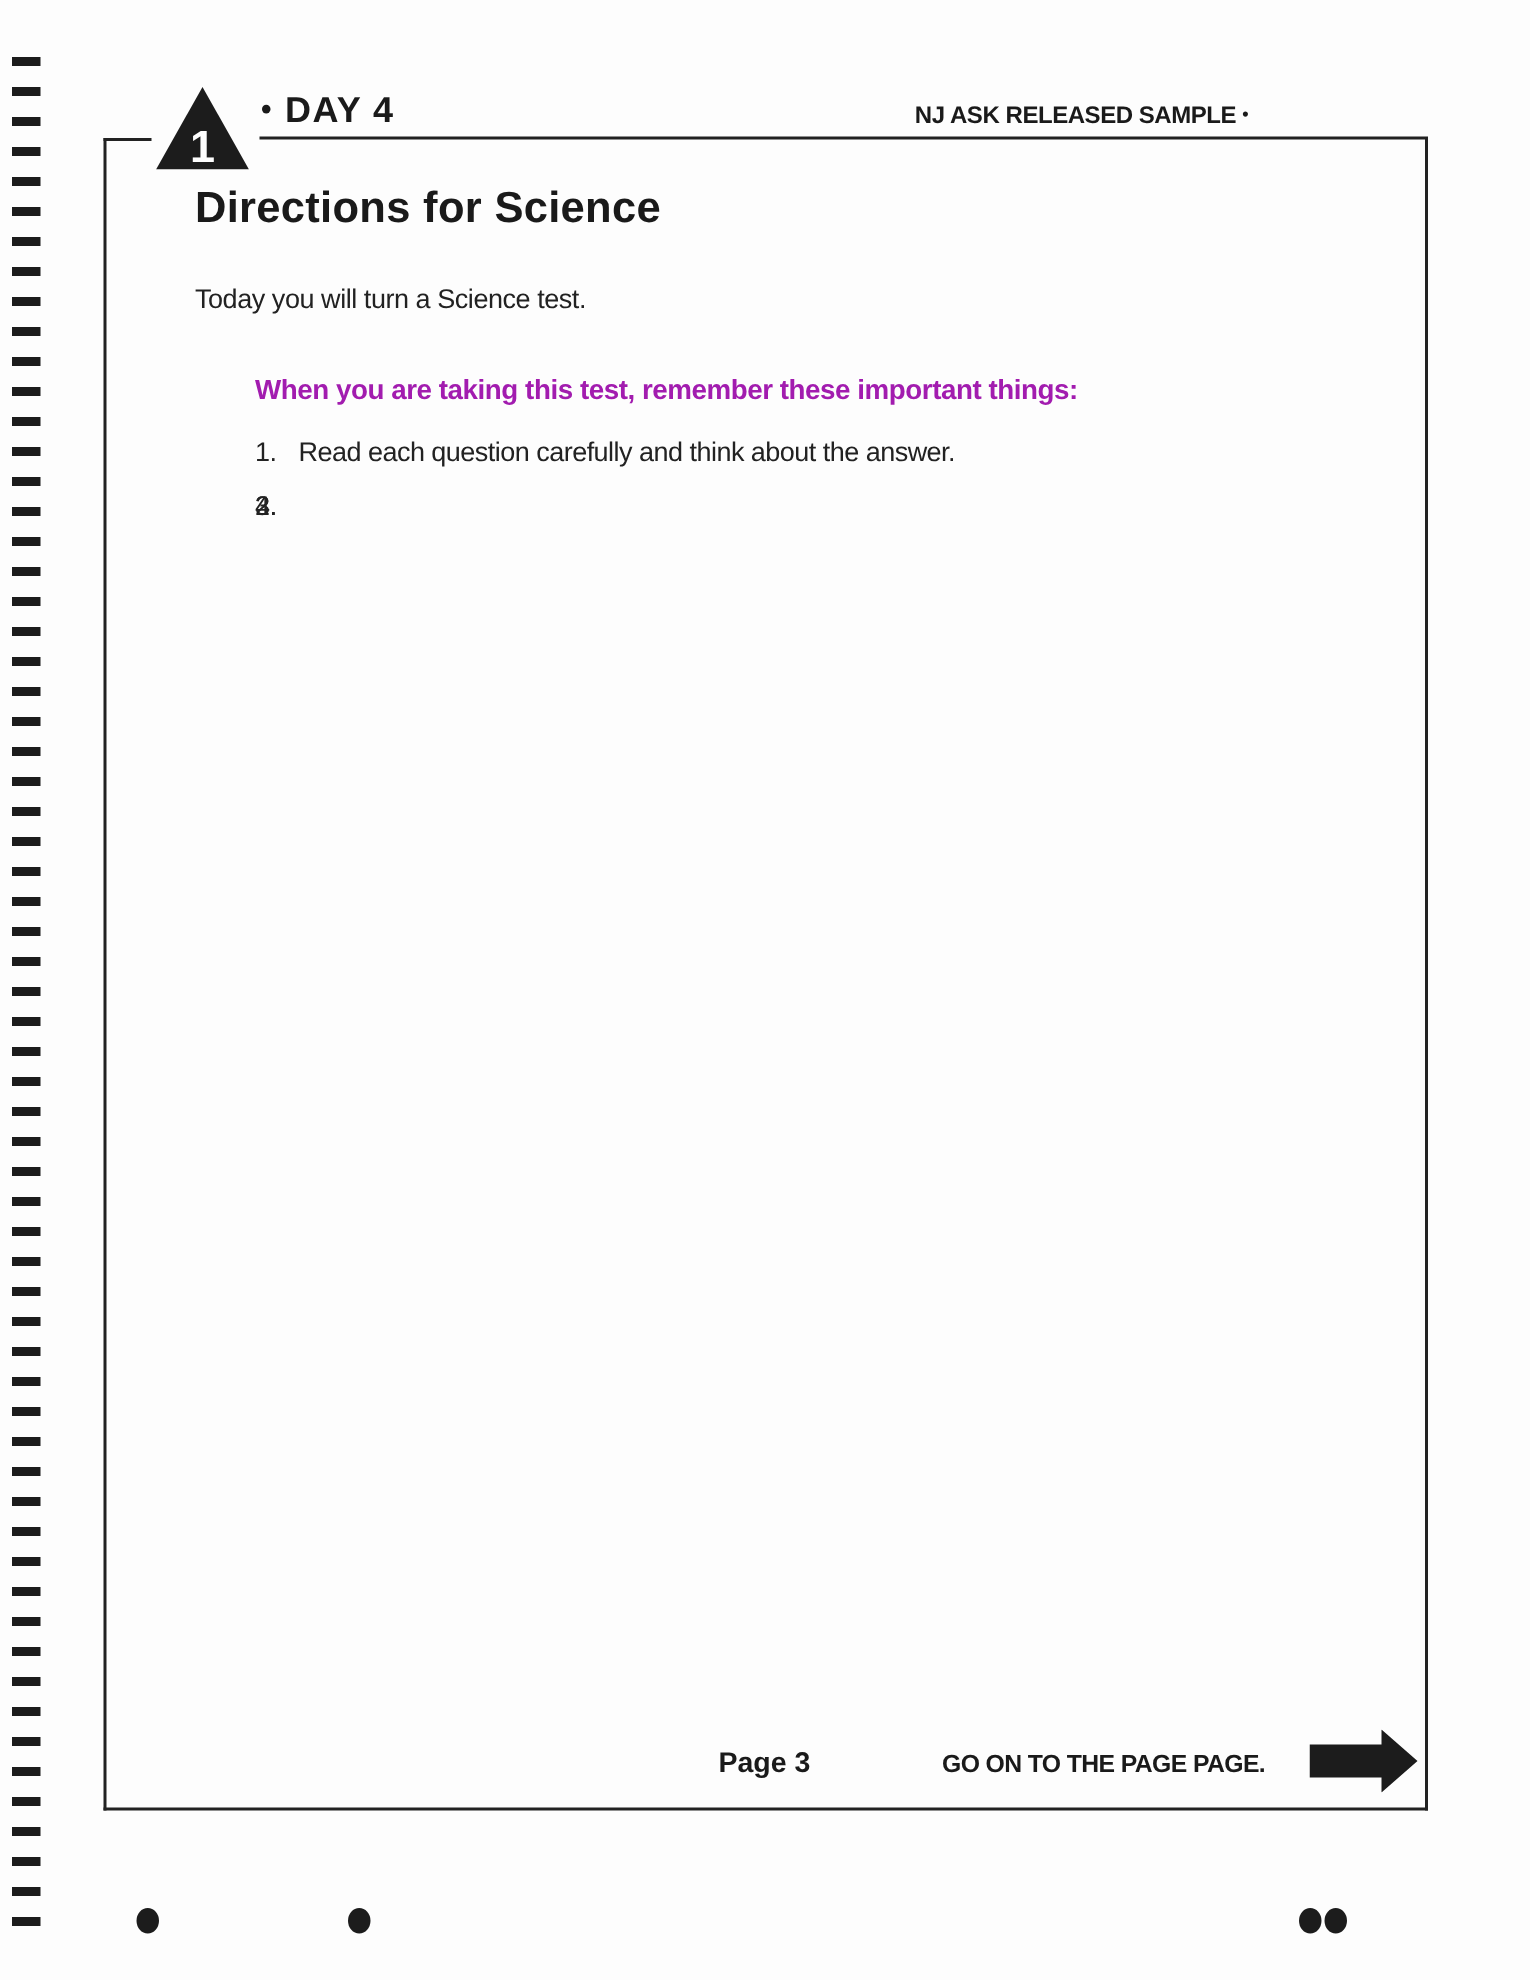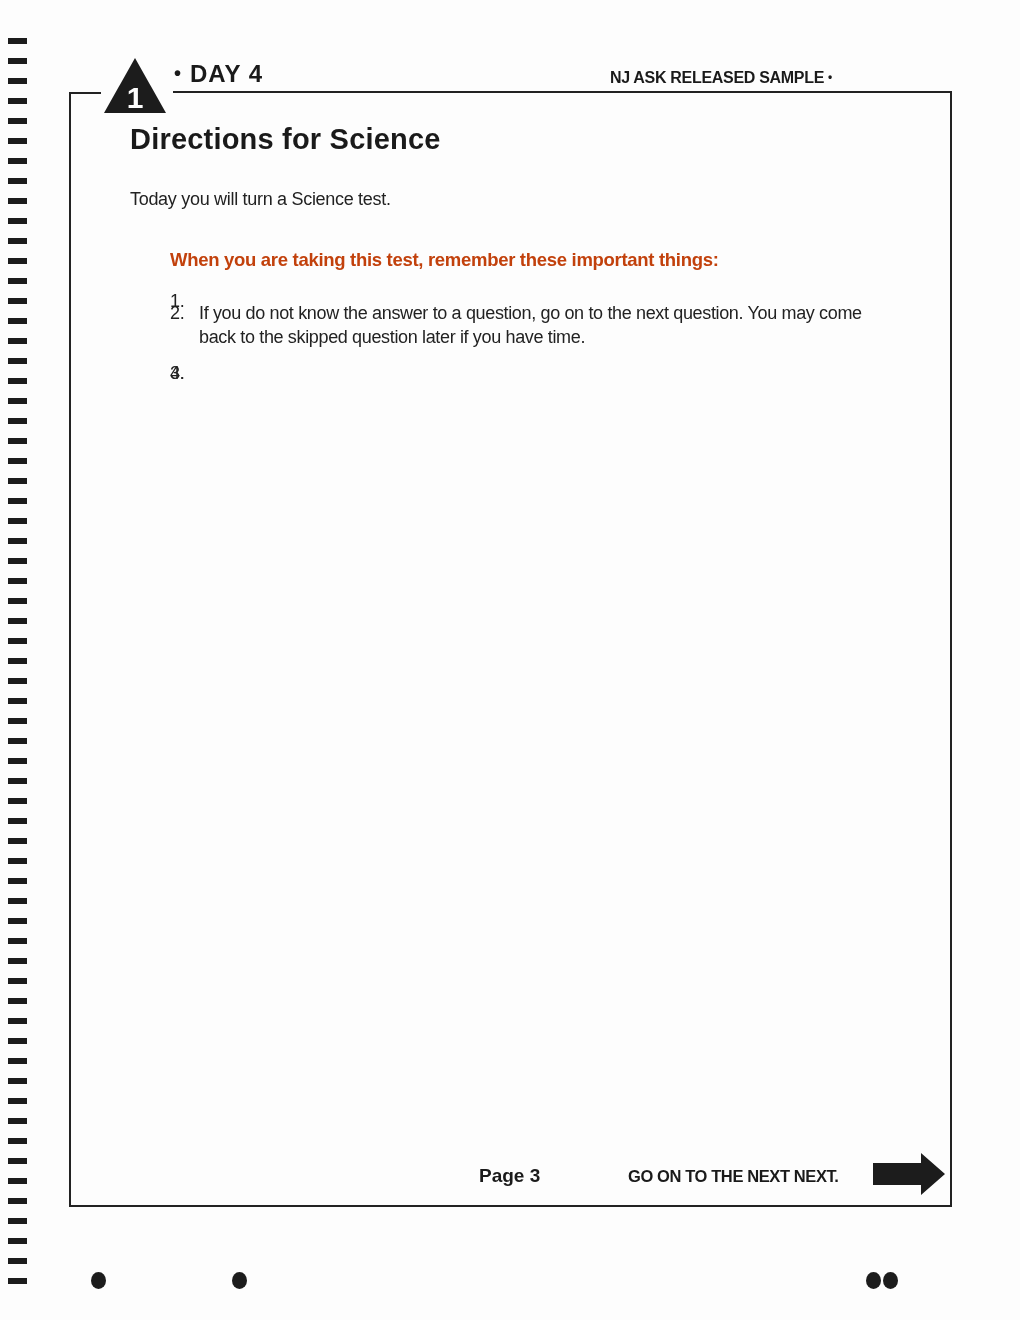--- a/index.html
+++ b/index.html
@@ -113,21 +113,21 @@
       font-size: 18px;
       color: #222;
       letter-spacing: -0.3px;
     }
     .instructions-heading {
       position: absolute;
       left: 170px;
       top: 249px;
       font-size: 18.5px;
       font-weight: bold;
-      color: #c2410c;
+      color: #a21caf;
       letter-spacing: -0.3px;
     }
     .instructions-list {
       position: absolute;
       left: 170px;
       top: 289px;
       width: 700px;
       margin: 0;
       padding: 0;
       list-style: none;
@@ -272,35 +272,35 @@
 
 <h1 class="page-title">Directions for Science</h1>
 
 <div class="intro">Today you will turn a Science test.</div>
 
 <div class="instructions-heading">When you are taking this test, remember these important things:</div>
 
 <ol class="instructions-list">
   <li>
     <span class="num">1.</span>
+    <span>Read each question carefully and think about the answer.</span>
   </li>
   <li>
     <span class="num">2.</span>
-    <span>If you do not know the answer to a question, go on to the next question. You may come back to the skipped question later if you have time.</span>
   </li>
   <li>
     <span class="num">3.</span>
   </li>
   <li>
     <span class="num">4.</span>
   </li>
 </ol>
 
 <div class="page-number">Page 3</div>
-<div class="go-on">GO ON TO THE NEXT NEXT.</div>
+<div class="go-on">GO ON TO THE PAGE PAGE.</div>
 <div class="next-arrow">
   <svg width="74" height="42" viewBox="0 0 74 42">
     <polygon points="0,10 48,10 48,0 72,21 48,42 48,32 0,32" fill="#1c1c1c"></polygon>
   </svg>
 </div>
 
 <div class="reg-dot" style="left:91px;"></div>
 <div class="reg-dot" style="left:232px;"></div>
 <div class="reg-dot" style="left:866px;"></div>
 <div class="reg-dot" style="left:883px;"></div>

